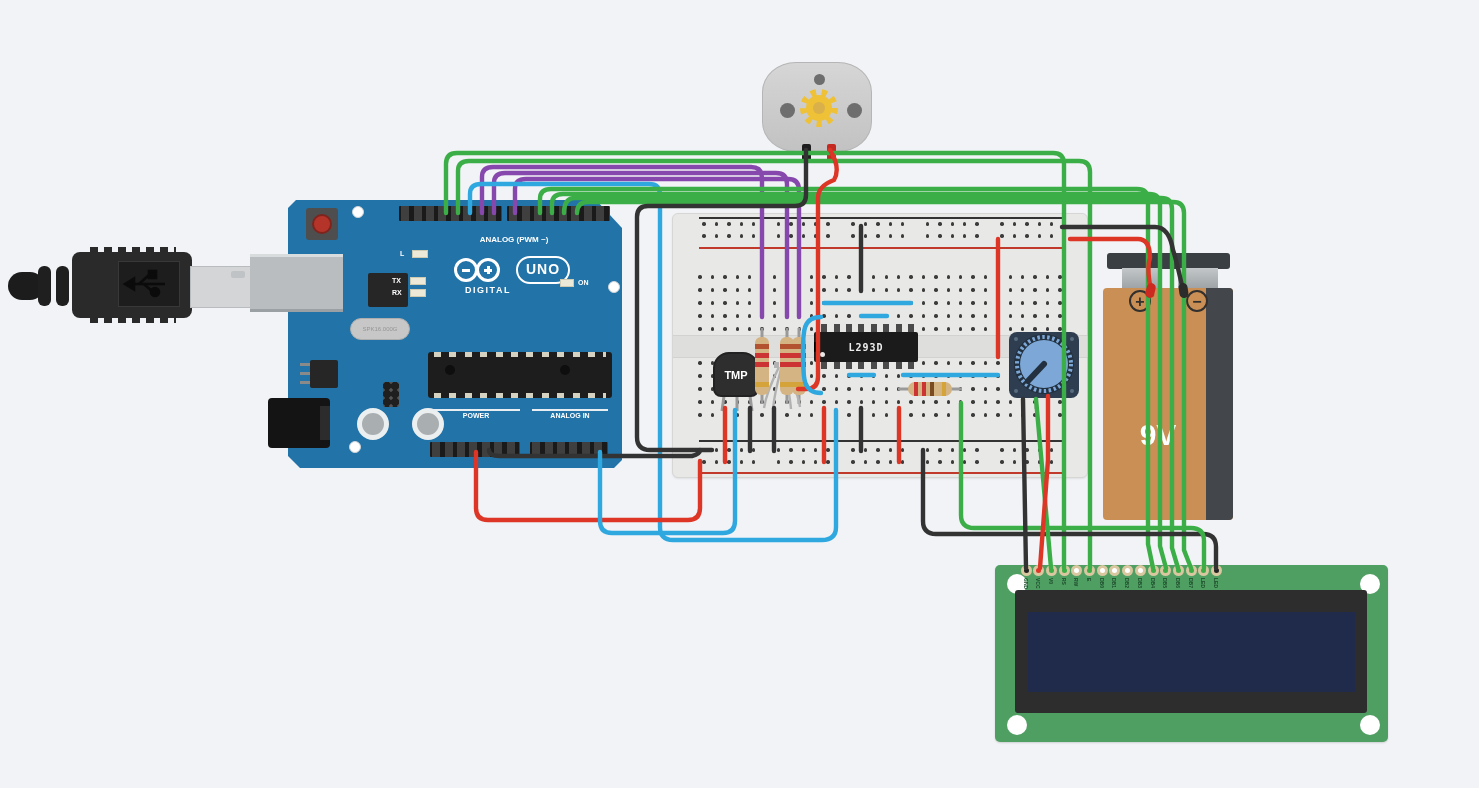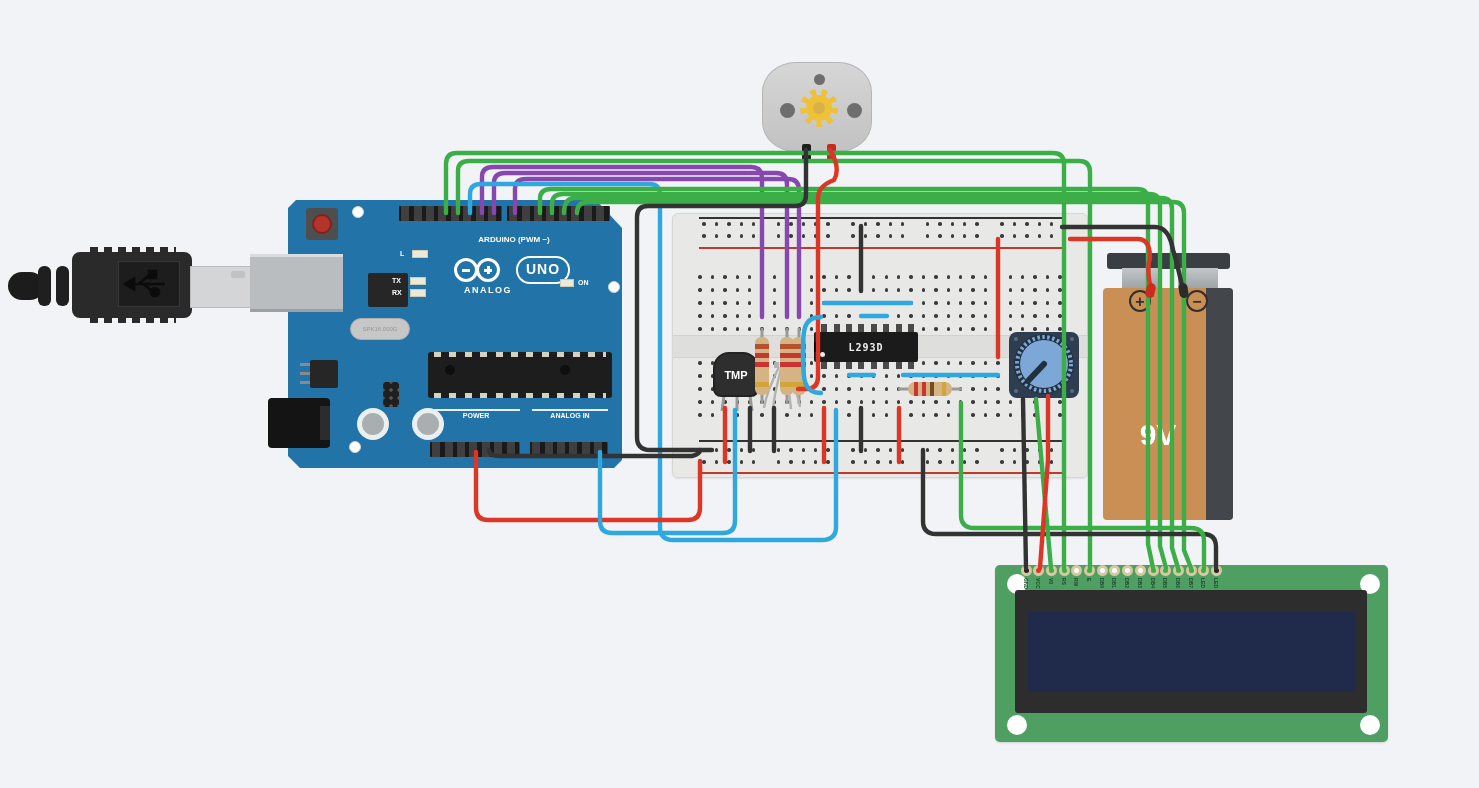--- a/index.html
+++ b/index.html
@@ -55,42 +55,42 @@
   </div>
 
   <div class="abs" style="left:0;top:0;width:0;height:0;z-index:12;">
     <div class="abs" style="left:306px;top:208px;width:32px;height:32px;background:#4e4e4e;border-radius:3px;">
       <div class="abs" style="left:6px;top:6px;width:20px;height:20px;border-radius:50%;background:#b5342a;border:2px solid #7e241d;"></div>
     </div>
     <div class="header" style="left:399px;top:206px;width:103px;height:15px;"></div>
     <div class="header" style="left:507px;top:206px;width:103px;height:15px;"></div>
     <div class="header" style="left:430px;top:442px;width:90px;height:15px;"></div>
     <div class="header" style="left:530px;top:442px;width:78px;height:15px;"></div>
-    <div class="sslabel" style="left:449px;top:236px;width:130px;text-align:center;font-size:8px;">ARDUINO (PWM ~)</div>
+    <div class="sslabel" style="left:449px;top:236px;width:130px;text-align:center;font-size:8px;">ANALOG (PWM ~)</div>
     <div class="white-hole" style="left:352px;top:206px;"></div>
     <div class="white-hole" style="left:608px;top:281px;"></div>
     <div class="white-hole" style="left:349px;top:441px;"></div>
     <div class="abs" style="left:250px;top:254px;width:93px;height:58px;background:#b9bdbf;border-top:3px solid #d9dcdd;border-bottom:3px solid #9aa0a3;z-index:13;"></div>
     <div class="abs" style="left:368px;top:273px;width:40px;height:34px;background:#262626;border-radius:2px;"></div>
     <div class="abs" style="left:268px;top:398px;width:62px;height:50px;background:#141414;border-radius:4px;">
       <div class="abs" style="left:52px;top:8px;width:10px;height:34px;background:#2c2c2c;"></div>
     </div>
     <div class="abs" style="left:350px;top:318px;width:60px;height:22px;background:#c7c7c7;border:1px solid #adadad;border-radius:11px;color:#969696;font-size:6px;text-align:center;line-height:20px;">SPK16.000G</div>
     <div class="sslabel" style="left:400px;top:250px;">L</div>
     <div class="led-rect" style="left:412px;top:250px;"></div>
     <div class="sslabel" style="left:392px;top:277px;">TX</div>
     <div class="led-rect" style="left:410px;top:277px;"></div>
     <div class="sslabel" style="left:392px;top:289px;">RX</div>
     <div class="led-rect" style="left:410px;top:289px;"></div>
     <div class="abs" style="left:454px;top:258px;width:24px;height:24px;border:3.5px solid #fff;border-radius:50%;"></div>
     <div class="abs" style="left:476px;top:258px;width:24px;height:24px;border:3.5px solid #fff;border-radius:50%;"></div>
     <div class="abs" style="left:462px;top:268.5px;width:8px;height:3px;background:#fff;"></div>
     <div class="abs" style="left:484px;top:268.5px;width:8px;height:3px;background:#fff;"></div>
     <div class="abs" style="left:486.5px;top:266px;width:3px;height:8px;background:#fff;"></div>
-    <div class="sslabel" style="left:446px;top:286px;width:84px;text-align:center;font-size:9px;letter-spacing:1.5px;">ANALOG</div>
+    <div class="sslabel" style="left:446px;top:286px;width:84px;text-align:center;font-size:9px;letter-spacing:1.5px;">DIGITAL</div>
     <div class="abs" style="left:516px;top:256px;width:54px;height:28px;border:2.5px solid #fff;border-radius:14px;color:#fff;font-weight:bold;font-size:14px;text-align:center;line-height:23px;letter-spacing:1px;">UNO</div>
     <div class="led-rect" style="left:560px;top:279px;width:14px;"></div>
     <div class="sslabel" style="left:578px;top:279px;">ON</div>
     <div class="abs" style="left:428px;top:352px;width:184px;height:46px;background:#1d1d1d;border-radius:3px;">
       <div class="chip-pinstrip" style="left:6px;top:0;width:172px;"></div>
       <div class="chip-pinstrip" style="left:6px;top:41px;width:172px;"></div>
       <div class="abs" style="left:17px;top:13px;width:10px;height:10px;border-radius:50%;background:#0e0e0e;"></div>
       <div class="abs" style="left:132px;top:13px;width:10px;height:10px;border-radius:50%;background:#0e0e0e;"></div>
     </div>
     <div class="abs" style="left:310px;top:360px;width:28px;height:28px;background:#262626;border-radius:2px;"></div>

